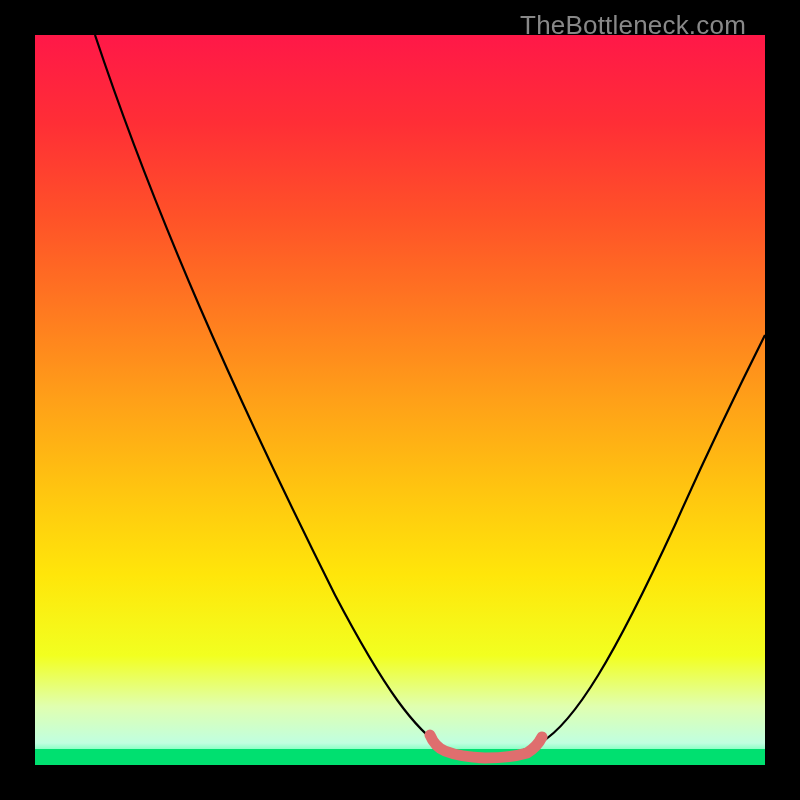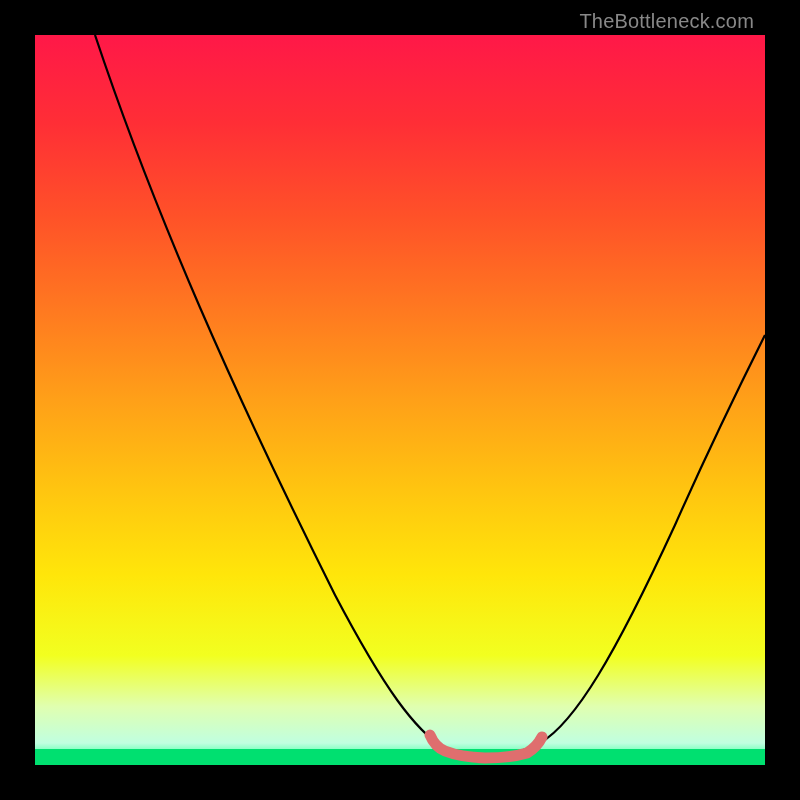--- a/index.html
+++ b/index.html
@@ -40,24 +40,24 @@
   .green-bar {
     position: absolute;
     left: 0;
     right: 0;
     bottom: 0;
     height: 16px;
     background: #00e070;
   }
   .watermark {
     position: absolute;
-    right: 46px;
+    right: 54px;
     top: 10px;
     color: #888;
-    font-size: 20px;
+    font-size: 26px;
     font-weight: 500;
     letter-spacing: 0.2px;
   }
   svg {
     position: absolute;
     inset: 0;
   }
 </style>
 </head>
 <body>

